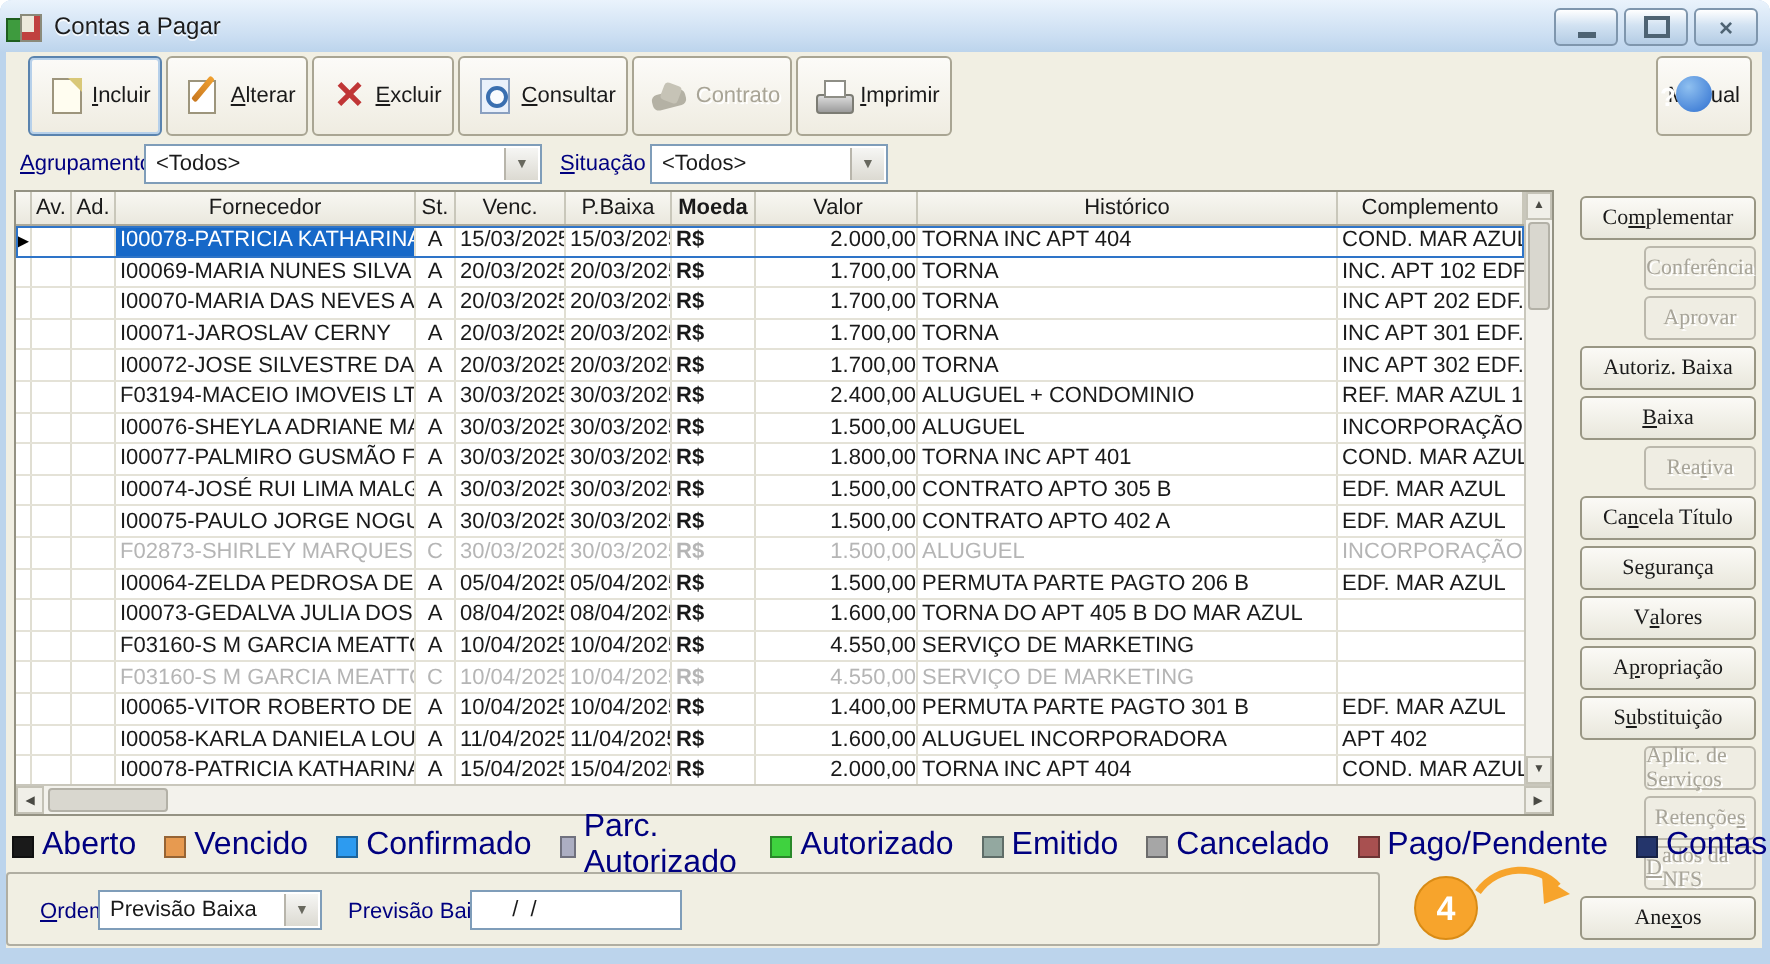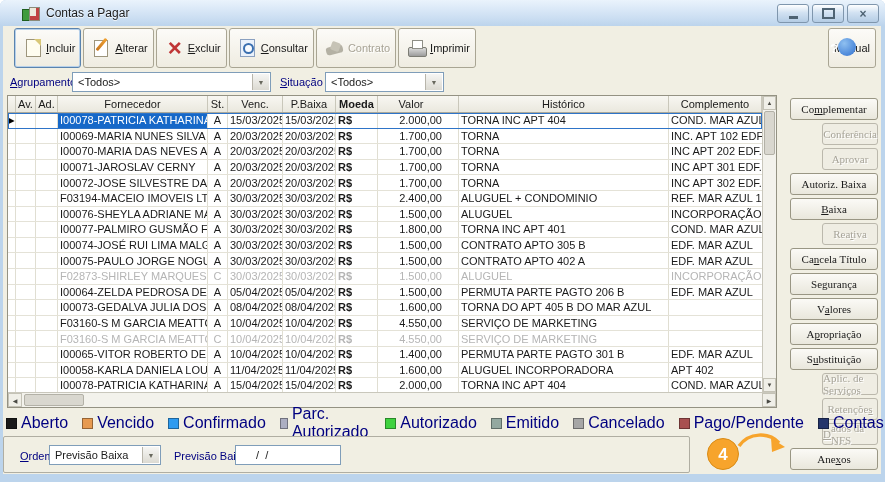--- a/index.html
+++ b/index.html
@@ -1,18 +1,18 @@
 <!DOCTYPE html>
 <html><head>
 <meta charset="utf-8">
 <style>
   html,body{margin:0;padding:0;overflow:hidden;}
   body{width:885px;height:482px;position:relative;font-family:"Liberation Sans",sans-serif;background:#fff;}
   .window{position:absolute;inset:0;background:#BCD4EC;border-radius:6px 6px 0 0;}
-  .titlebar{position:absolute;left:0;right:0;top:0;height:26px;display:flex;align-items:center;padding-left:22px;border-radius:6px 6px 0 0;
+  .titlebar{position:absolute;left:0;right:0;top:0;height:26px;display:flex;align-items:center;padding-left:3px;border-radius:6px 6px 0 0;
     background:linear-gradient(#EAF3FC,#CBDEF2 70%,#BCD4EC);}
   .title-text{font-size:12px;color:#1C1C1C;text-shadow:0 1px 0 rgba(255,255,255,.8);}
   .winctrl{position:absolute;right:6px;top:4px;display:flex;}
   .wbtn{width:30px;height:17px;margin-left:3px;border:1px solid #7F96AD;border-radius:3px;display:flex;align-items:center;justify-content:center;
     background:linear-gradient(#FFFFFF,#D2E2F2 45%,#B4CCE4);color:#4E6373;}
   .glyph-min{width:9px;height:3px;background:#4E6373;margin-top:7px;}
   .glyph-max{width:9px;height:7px;border:2px solid #4E6373;background:transparent;}
   .glyph-close{font-size:12px;font-weight:bold;line-height:1;}
   .app-icon{width:18px;height:15px;position:relative;margin-right:6px;}
   .app-icon::before{content:"";position:absolute;left:0;top:3px;width:9px;height:10px;background:#3E9B3E;border:1px solid #1E5E1E;}
@@ -53,21 +53,21 @@
   .combo .arrowbox{position:absolute;right:1px;top:1px;bottom:1px;width:16px;background:linear-gradient(#F6F6F4,#DCDAD2);border-left:1px solid #B8B5AB;
     display:flex;align-items:center;justify-content:center;color:#68685E;font-size:7px;}
 
   
   .grid{position:absolute;left:4px;top:69px;width:770px;height:313px;background:#FFF;border:1px solid #949283;box-sizing:border-box;}
   .ghead{display:flex;height:17px;background:linear-gradient(#F8F7F2,#EAE8DE);border-bottom:1px solid #ABA99B;padding-right:14px;box-sizing:border-box;}
   .gc{box-sizing:border-box;border-right:1px solid #E0DED2;overflow:hidden;white-space:nowrap;font-size:11px;display:flex;align-items:center;padding:0 2px;flex:none;}
   .gc.h{justify-content:center;border-right:1px solid #C9C7BA;color:#1A1A1A;}
   .c-ind{width:8px;padding:0;font-size:8px;justify-content:center;color:#000;}
   .c-av{width:20px;} .c-ad{width:22px;} .c-fornecedor{width:150px;} .c-st{width:20px;justify-content:center;}
-  .c-venc{width:55px;} .c-pbaixa{width:53px;} .c-moeda{width:42px;font-weight:bold;} .c-valor{width:81px;justify-content:flex-end;padding-right:16px;}
+  .c-venc{width:55px;} .c-pbaixa{width:53px;} .c-moeda{width:42px;font-weight:bold;} .c-valor{width:81px;justify-content:flex-end;padding-right:0;}
   .c-historico{width:210px;} .c-complemento{flex:1 1 auto;border-right:none;}
   .grows{position:absolute;left:0;right:14px;top:17px;bottom:15px;overflow:hidden;}
   .grow{display:flex;height:15.6px;border-bottom:1px solid #E4E2D7;box-sizing:border-box;color:#1A1A1A;}
   .grow.dim{color:#B5B5B5;}
   .grow.selected{outline:1px solid #2E74C8;outline-offset:-1px;}
   .grow.selected .c-fornecedor{background:#1668C8;color:#FFF;}
   
   .vscroll{position:absolute;top:0;right:0;bottom:15px;width:14px;background:#F3F2EC;border-left:1px solid #C9C7BC;box-sizing:border-box;}
   .sarrow{position:absolute;left:0;right:0;height:14px;background:#F0EFE8;border:1px solid #C4C2B6;display:flex;align-items:center;justify-content:center;
     font-size:6px;color:#4A4A44;box-sizing:border-box;}

